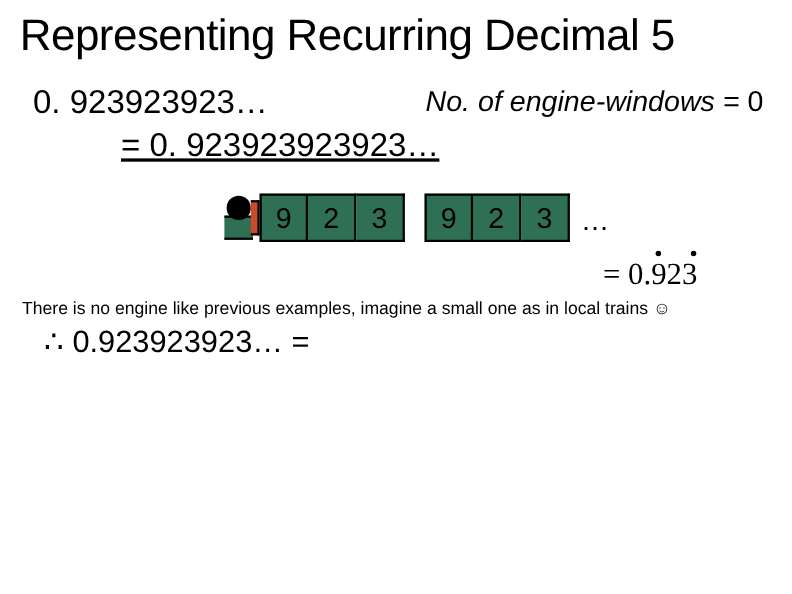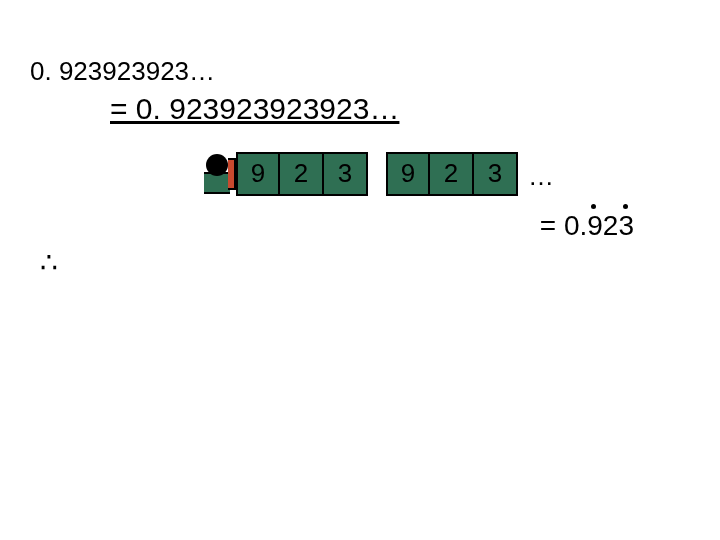--- a/index.html
+++ b/index.html
@@ -1,49 +1,54 @@
 <!DOCTYPE html>
 <html><head>
 <meta charset="utf-8">
 <style>
   * { margin: 0; padding: 0; box-sizing: border-box; }
   html, body { width: 720px; height: 540px; background: #fff; font-family: Arial, Helvetica, sans-serif; color: #000; }
   .slide { position: relative; width: 720px; height: 540px; padding: 10px 18px; }
   .title { font-size: 40px; font-weight: 400; letter-spacing: -0.5px; margin-bottom: 22px; }
   .row1 { display: flex; align-items: flex-start; gap: 18px; margin-left: 12px; }
-  .decimal { font-size: 26px; line-height: 1.1; margin-top: 47px; }
+  .decimal { font-size: 30px; line-height: 1.1; }
   .info { font-size: 26px; font-style: italic; text-align: right; flex: 1; padding-right: 8px; }
   .info .line { white-space: nowrap; }
   .info .val { font-style: normal; }
   .extended { font-size: 30px; margin-left: 92px; margin-top: 6px; margin-bottom: 26px; text-decoration: underline; }
   .train { display: flex; align-items: center; margin-left: 186px; }
   .engine { position: relative; width: 26px; display: flex; flex-direction: column; align-items: center; }
   .cab { width: 22px; height: 22px; background: #000; border-radius: 50%; position: relative; z-index: 2; }
   .base { width: 26px; height: 22px; background: #2F6F53; border-top: 2px solid #000; border-bottom: 2px solid #000; margin-top: -4px; }
   .coupler { width: 8px; height: 32px; background: #C84A2F; border: 2px solid #000; border-left: none; margin-left: -2px; z-index: 3; }
   .car { display: flex; align-items: stretch; }
   .win { width: 44px; height: 44px; background: #2F6F53; border: 2px solid #000; display: flex; align-items: center; justify-content: center; font-size: 26px; color: #000; }
   .win + .win { border-left: none; }
   .gap { width: 18px; }
   .dots { font-size: 26px; margin-left: 10px; align-self: flex-end; padding-bottom: 4px; }
-  .eqwrap { text-align: right; padding-right: 68px; margin-top: 14px; font-size: 28px; }
+  .eqwrap { text-align: right; padding-right: 68px; margin-top: 14px; font-size: 28px; font-family: Liberation Serif, serif; }
   .recurring { position: relative; display: inline-block; }
   .rd1, .rd2 { position: absolute; top: -6px; width: 5px; height: 5px; background: #000; border-radius: 50%; }
   .note { font-size: 16px; margin-top: 6px; margin-left: 2px; }
   .therefore { font-size: 28px; margin-top: 4px; margin-left: 22px; display: flex; align-items: center; gap: 8px; }
 </style>
 </head>
 <body>
 
 <div class="slide">
 
+  <div class="title">Representing Recurring Decimal 5</div>
 
   <div class="row1">
     <div class="decimal">0. 923923923…</div>
     <div class="info">
+      <div class="line">
+        <span>No. of engine-windows =</span>
+        <span class="val">0</span>
+      </div>
     </div>
   </div>
 
   <div class="extended">= 0. 923923923923…</div>
 
   <div class="train">
     <div class="engine">
       <div class="cab"></div>
       <div class="base"></div>
     </div>
@@ -59,18 +64,20 @@
       <div class="win">2</div>
       <div class="win">3</div>
     </div>
     <div class="dots">…</div>
   </div>
 
   <div class="eqwrap">
     <span>= 0.</span><span class="recurring"><span class="rd1" style="left:4px"></span><span class="rd2" style="left:36px"></span><span>923</span></span>
   </div>
 
+  <div class="note">There is no engine like previous examples, imagine a small one as in local trains ☺</div>
 
   <div class="therefore">
     <span>∴</span>
+    <span>0.923923923… =</span>
   </div>
 
 </div>
 
 </body></html>

